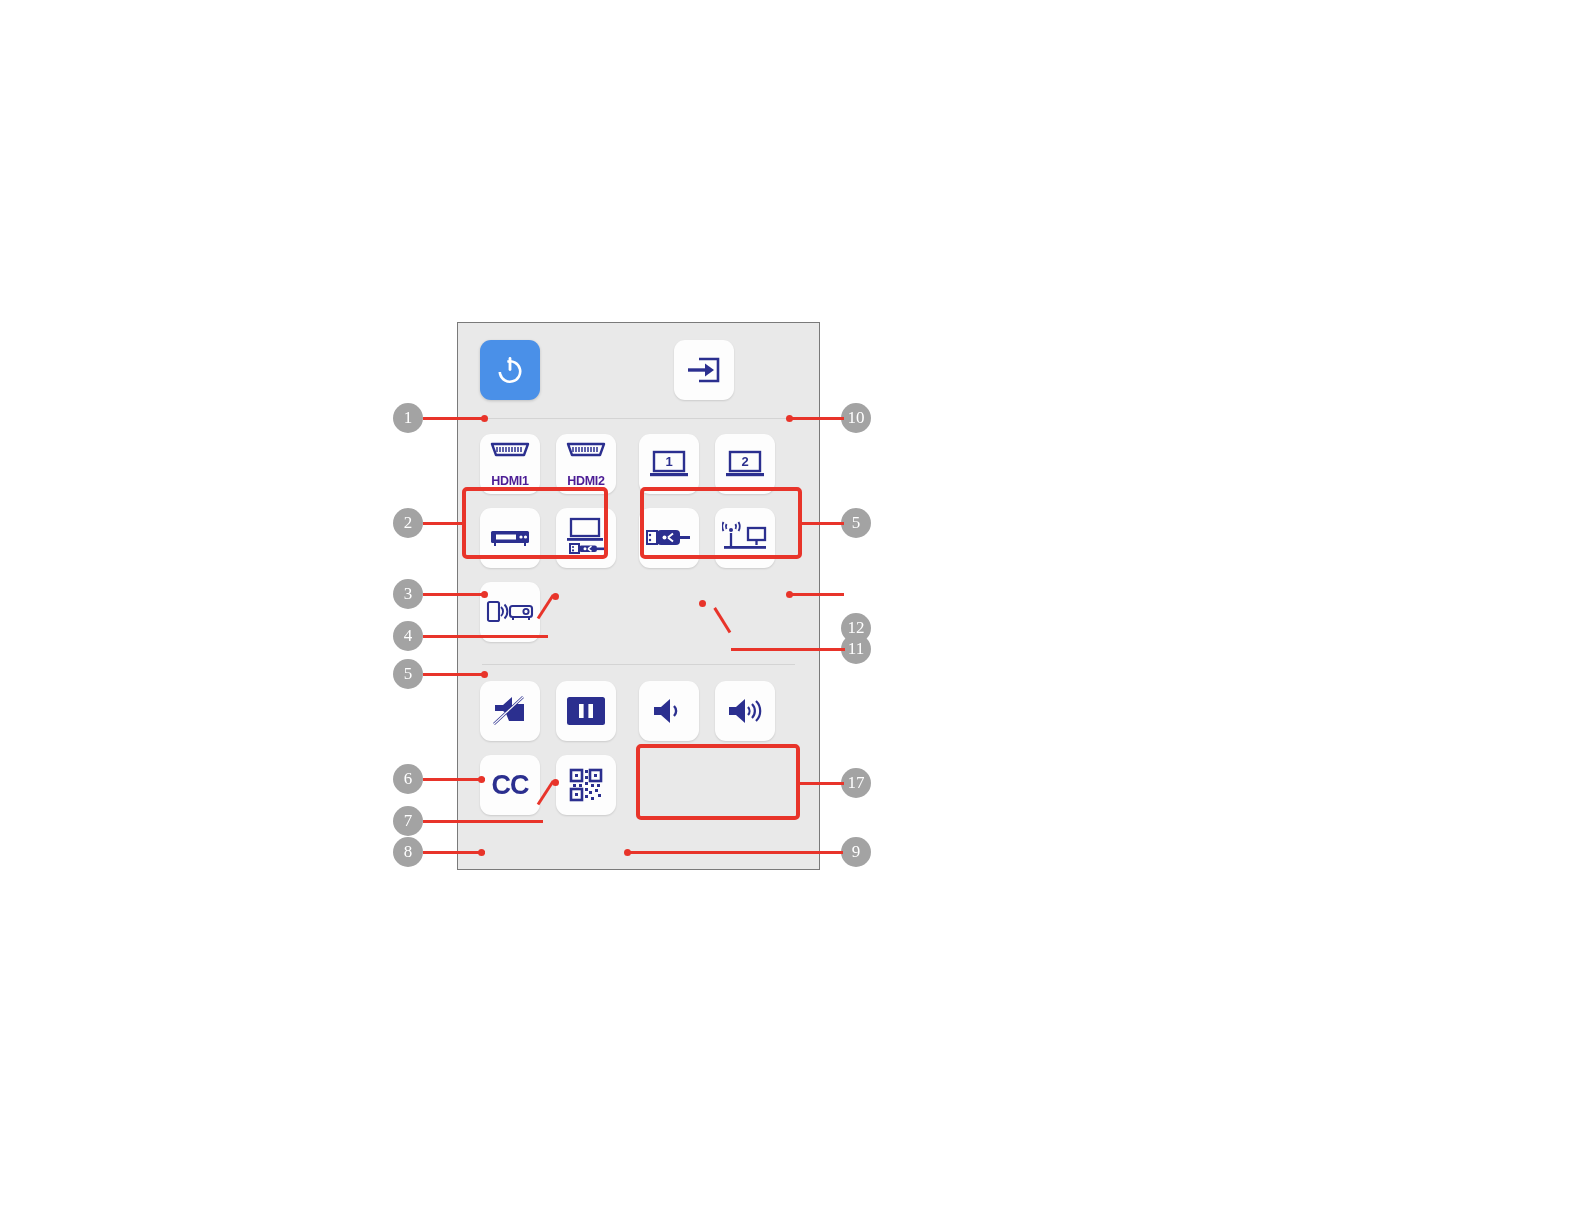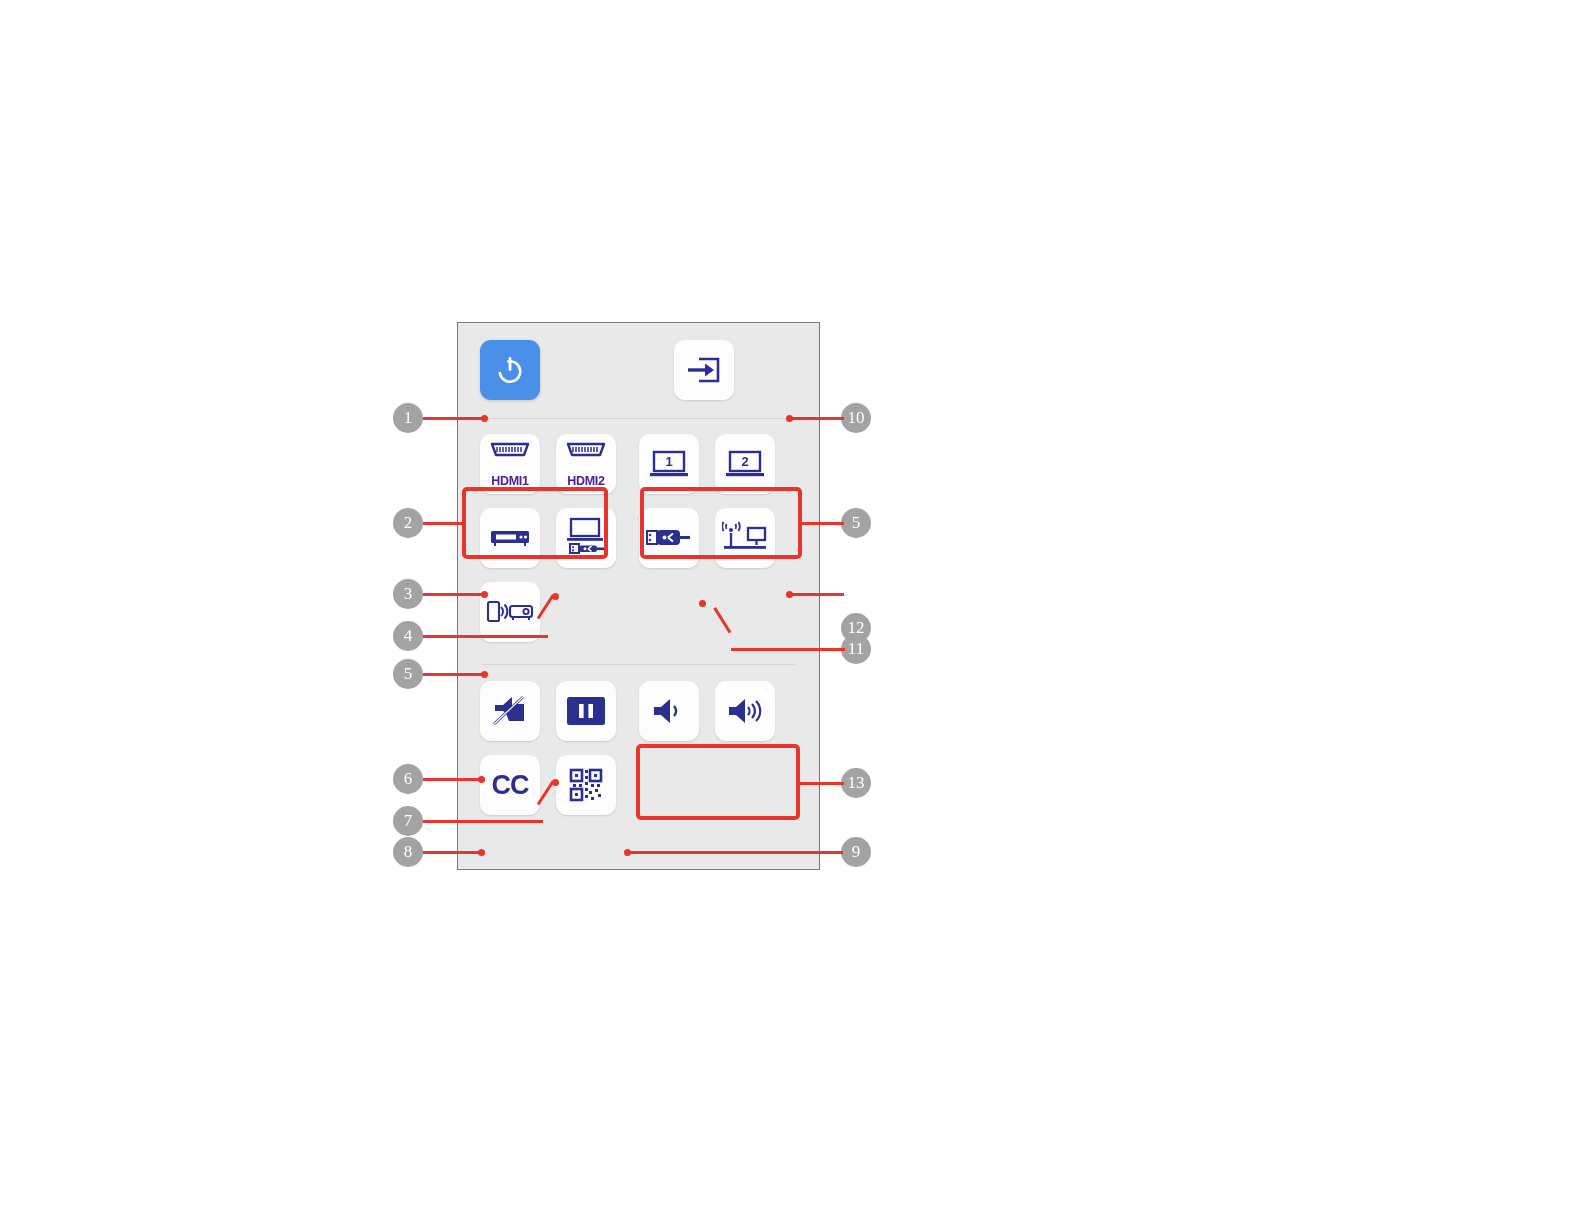--- a/index.html
+++ b/index.html
@@ -328,21 +328,21 @@
 <div class="lead-dot" style="left:552px;top:779px;"></div>
 
 <div class="badge" style="left:393px;top:837px;">8</div>
 <div class="lead" style="left:423px;top:851px;width:62px;"></div>
 <div class="lead-dot" style="left:478px;top:849px;"></div>
 
 <div class="badge" style="left:841px;top:837px;">9</div>
 <div class="lead" style="left:627px;top:851px;width:216px;"></div>
 <div class="lead-dot" style="left:624px;top:849px;"></div>
 
-<div class="badge" style="left:841px;top:768px;">13</div>
+<div class="badge" style="left:841px;top:768px;">17</div>
 <div class="lead" style="left:798px;top:782px;width:46px;"></div>
 
 <div class="badge" style="left:841px;top:634px;">11</div>
 <div class="lead" style="left:731px;top:648px;width:114px;"></div>
 <div class="lead" style="left:730px;top:631px;width:29px;transform:rotate(-122deg);transform-origin:left center;"></div>
 <div class="lead-dot" style="left:699px;top:600px;"></div>
 
 <div class="badge" style="left:841px;top:613px;">12</div>
 <div class="lead" style="left:790px;top:593px;width:54px;"></div>
 <div class="lead-dot" style="left:786px;top:591px;"></div>

